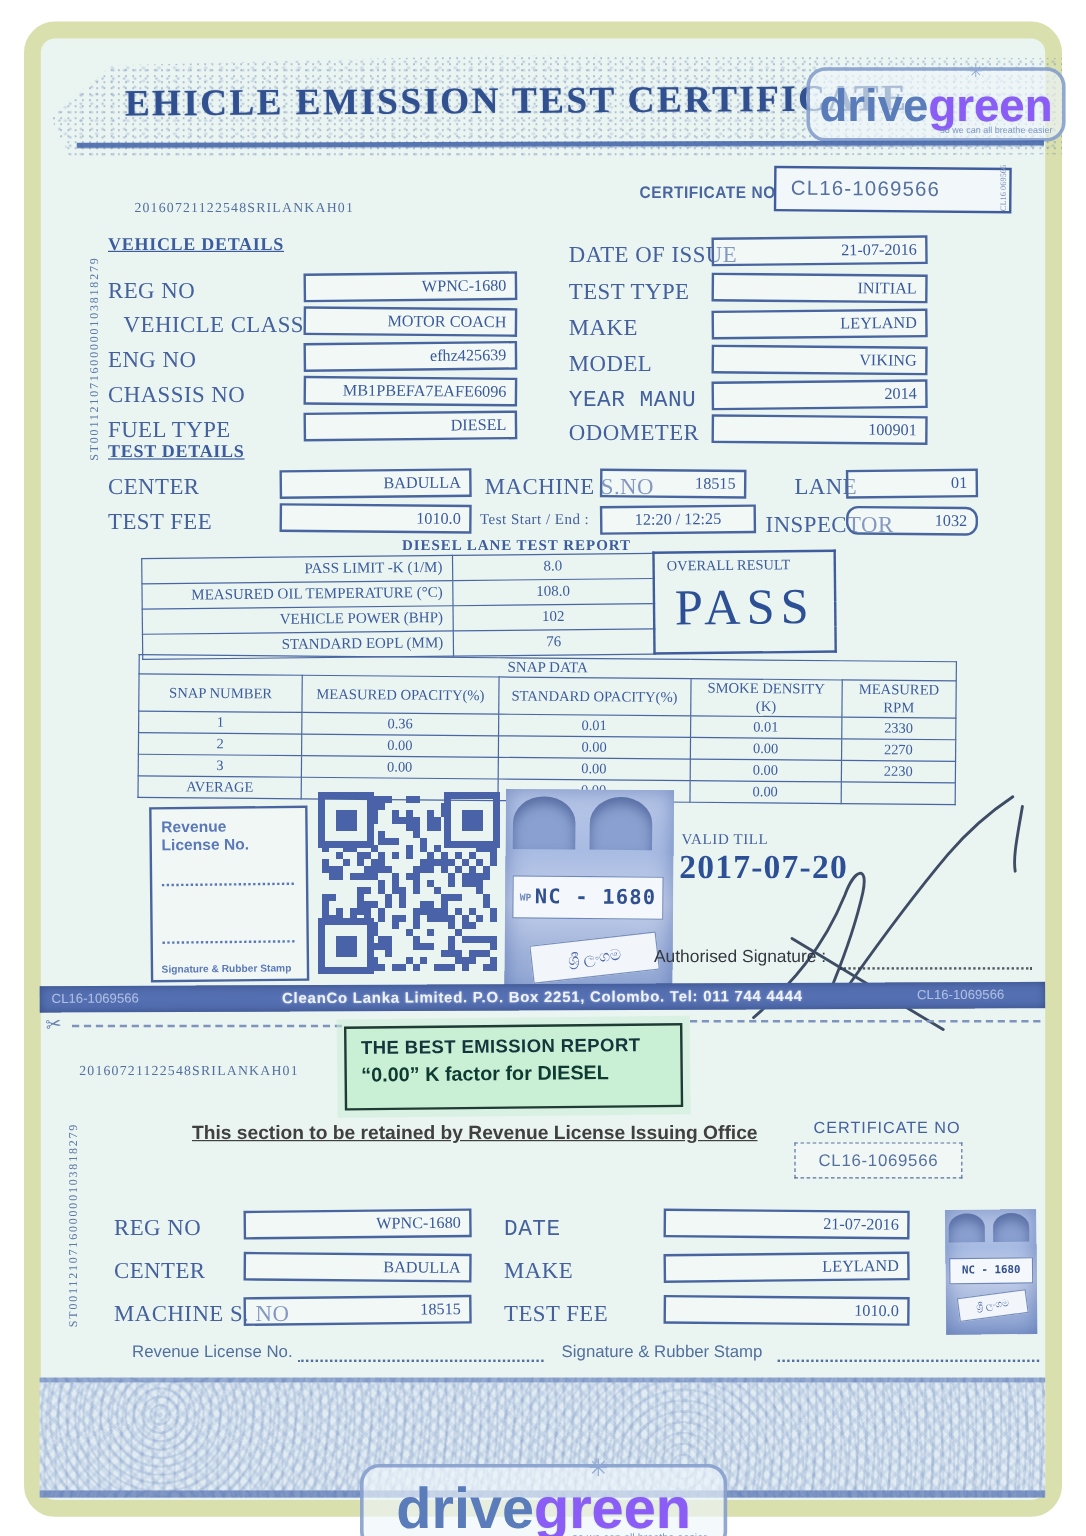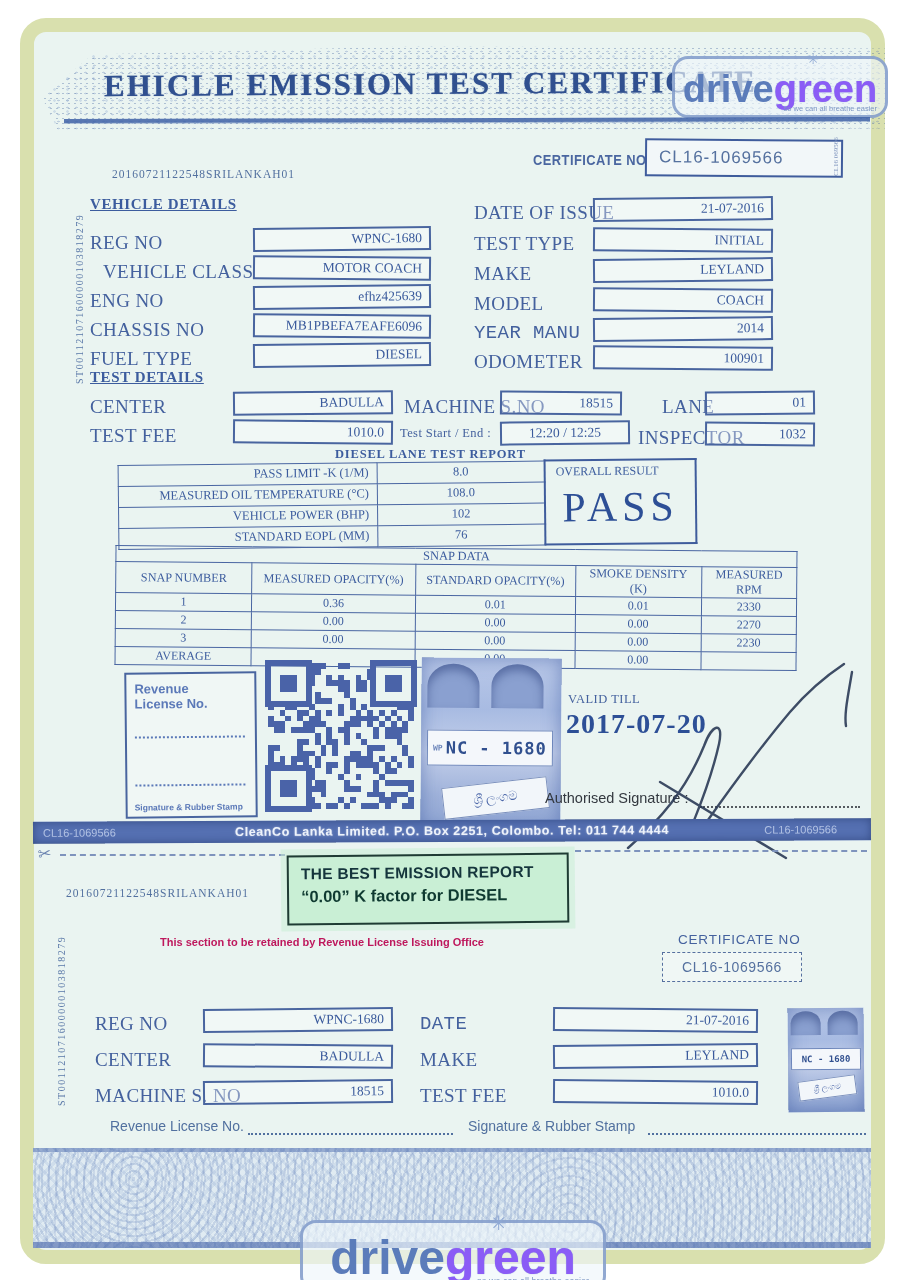--- a/index.html
+++ b/index.html
@@ -133,21 +133,21 @@
   <div class="abs flabel" style="left:474px;top:233px;">TEST TYPE</div>
   <div class="abs fbox tiltR" style="left:593px;top:228px;width:180px;">
       <span>INITIAL</span>
     </div>
   <div class="abs flabel" style="left:474px;top:263px;">MAKE</div>
   <div class="abs fbox tiltL" style="left:593px;top:258px;width:180px;">
       <span>LEYLAND</span>
     </div>
   <div class="abs flabel" style="left:474px;top:293px;">MODEL</div>
   <div class="abs fbox tiltR" style="left:593px;top:288px;width:180px;">
-      <span>COACH</span>
+      <span>VIKING</span>
     </div>
   <div class="abs flabel" style="left:474px;top:322px;font-family:Liberation Mono, monospace;">YEAR MANU</div>
   <div class="abs fbox tiltL" style="left:593px;top:317px;width:180px;">
       <span>2014</span>
     </div>
   <div class="abs flabel" style="left:474px;top:351px;">ODOMETER</div>
   <div class="abs fbox tiltR" style="left:593px;top:346px;width:180px;">
       <span>100901</span>
     </div>
 
@@ -168,21 +168,21 @@
 
   <div class="abs flabel" style="left:90px;top:425px;">TEST FEE</div>
   <div class="abs fbox tiltR" style="left:233px;top:420px;width:160px;">
       <span>1010.0</span>
     </div>
   <div class="abs flabel" style="left:400px;top:426px;font-size:12.5px;">Test Start / End :</div>
   <div class="abs fbox tiltL" style="left:500px;top:421px;width:130px;justify-content:center;">
       <span>12:20 / 12:25</span>
     </div>
   <div class="abs flabel" style="left:638px;top:427px;">INSPECTOR</div>
-  <div class="abs fbox tiltR" style="left:705px;top:422px;width:110px;">
+  <div class="abs fbox tiltR" style="left:705px;top:422px;width:110px;border-radius:10px;">
       <span>1032</span>
     </div>
 
   <div class="abs" style="left:335px;top:447px;font-size:12.5px;font-weight:bold;letter-spacing:.8px;color:#3c5c9e;">DIESEL LANE TEST REPORT</div>
 
   <table class="abs rep tiltL" style="left:118px;top:461px;">
     <tbody>
         <tr>
       <td class="lab">PASS LIMIT -K (1/M)</td>
       <td class="val">8.0</td>
@@ -518,21 +518,21 @@
   <div class="abs sans tiltL" style="left:287px;top:854px;width:282px;height:70px;background:#c9efd5;border:2px solid #1f3b34;
               box-shadow:0 0 0 6px rgba(201,239,213,.55);padding:8px 0 0 12px;box-sizing:border-box;">
     <div style="font-size:15.5px;font-weight:bold;color:#15353c;letter-spacing:.3px;">THE BEST EMISSION REPORT</div>
     <div style="font-size:16.5px;font-weight:bold;color:#0f3a31;margin-top:4px;">“0.00”  K factor for DIESEL</div>
   </div>
 
   <div class="abs" style="left:66px;top:887px;font-size:11.5px;letter-spacing:1px;color:#52709f;">20160721122548SRILANKAH01</div>
 
   <div class="abs vtext" style="left:56px;top:938px;height:168px;">ST001121071600000103818279</div>
 
-  <div class="abs sans" style="left:160px;top:936px;font-size:11px;font-weight:bold;color:#be185d;">This section to be retained by Revenue License Issuing Office</div>
+  <div class="abs sans" style="left:160px;top:936px;font-size:16px;font-weight:bold;color:#404040;text-decoration:underline;">This section to be retained by Revenue License Issuing Office</div>
 
   <div class="abs sans" style="left:678px;top:932px;font-size:13.5px;color:#44619e;letter-spacing:.8px;">CERTIFICATE NO</div>
   <div class="abs sans" style="left:662px;top:952px;width:138px;height:28px;border:1.6px dashed #56709f;background:rgba(255,255,255,.3);
               display:flex;align-items:center;justify-content:center;font-size:14px;color:#55719f;letter-spacing:.6px;">
     <span>CL16-1069566</span>
   </div>
 
   <div class="abs flabel" style="left:95px;top:1013px;">REG NO</div>
   <div class="abs fbox tiltL" style="left:203px;top:1008px;width:190px;">
       <span>WPNC-1680</span>

